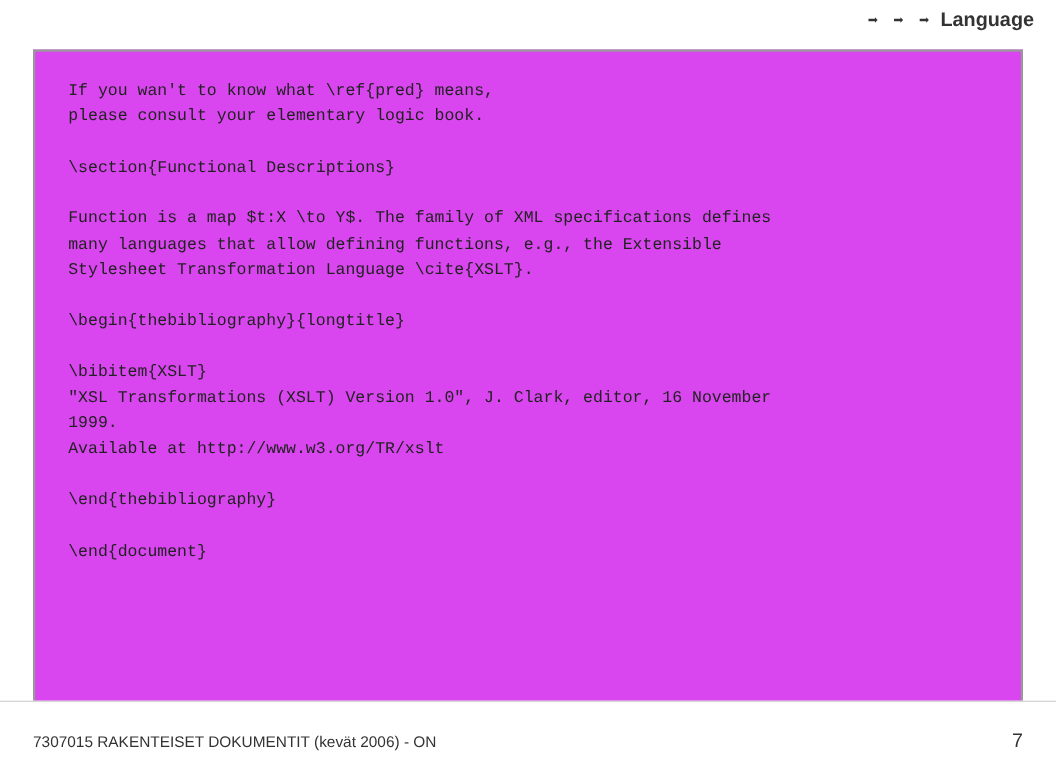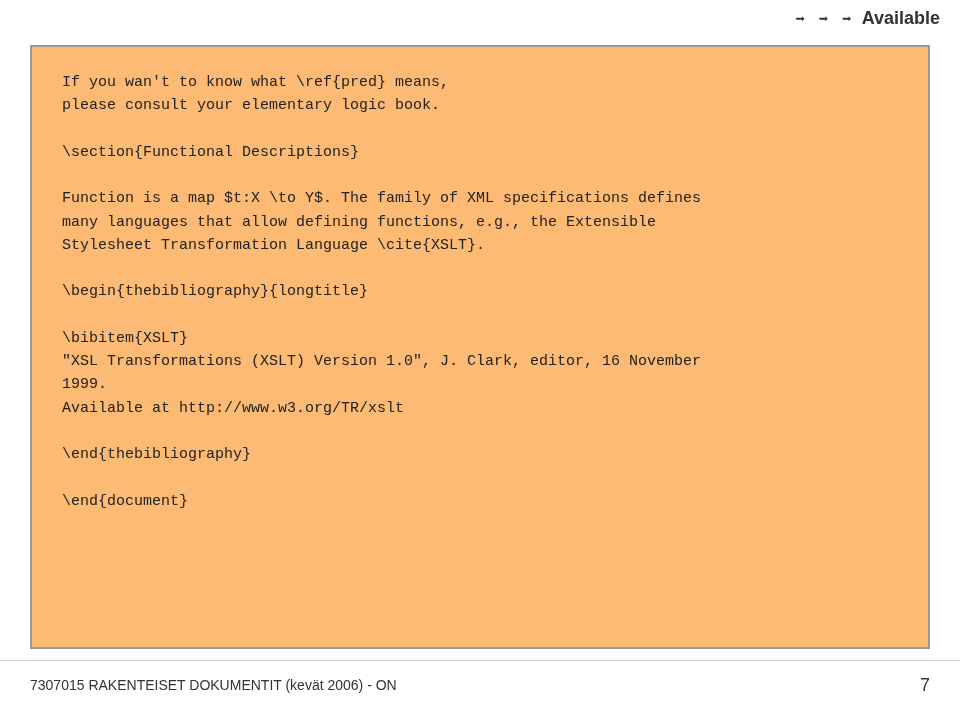--- a/index.html
+++ b/index.html
@@ -41,38 +41,38 @@
     }
 
     .main-content {
       position: absolute;
       top: 45px;
       left: 30px;
       right: 30px;
       bottom: 60px;
       border: 2px solid #999;
       padding: 24px 30px;
-      background: #fdba74;
+      background: #d946ef;
     }
 
     .content-text {
       font-family: 'Courier New', Courier, monospace;
       font-size: 15px;
       line-height: 1.55;
       color: #222;
       white-space: pre-wrap;
       word-wrap: break-word;
     }
 
     .footer {
       position: absolute;
       bottom: 0;
       left: 0;
       right: 0;
-      height: 49px;
+      height: 72px;
       background: #fff;
       display: flex;
       align-items: center;
       justify-content: space-between;
       padding: 0 30px;
       border-top: 1px solid #ccc;
     }
 
     .footer-left {
       font-family: Arial, sans-serif;
@@ -86,21 +86,21 @@
       font-size: 18px;
       color: #333;
       font-weight: normal;
     }
   </style>
 </head>
 <body>
 
 <div class="header">
   <span class="header-arrows">➡ ➡ ➡</span>
-  <span class="header-title">Available</span>
+  <span class="header-title">Language</span>
 </div>
 
 <div class="main-content">
   <pre class="content-text">If you wan't to know what \ref{pred} means,
 please consult your elementary logic book.
 
 \section{Functional Descriptions}
 
 Function is a map $t:X \to Y$. The family of XML specifications defines
 many languages that allow defining functions, e.g., the Extensible

